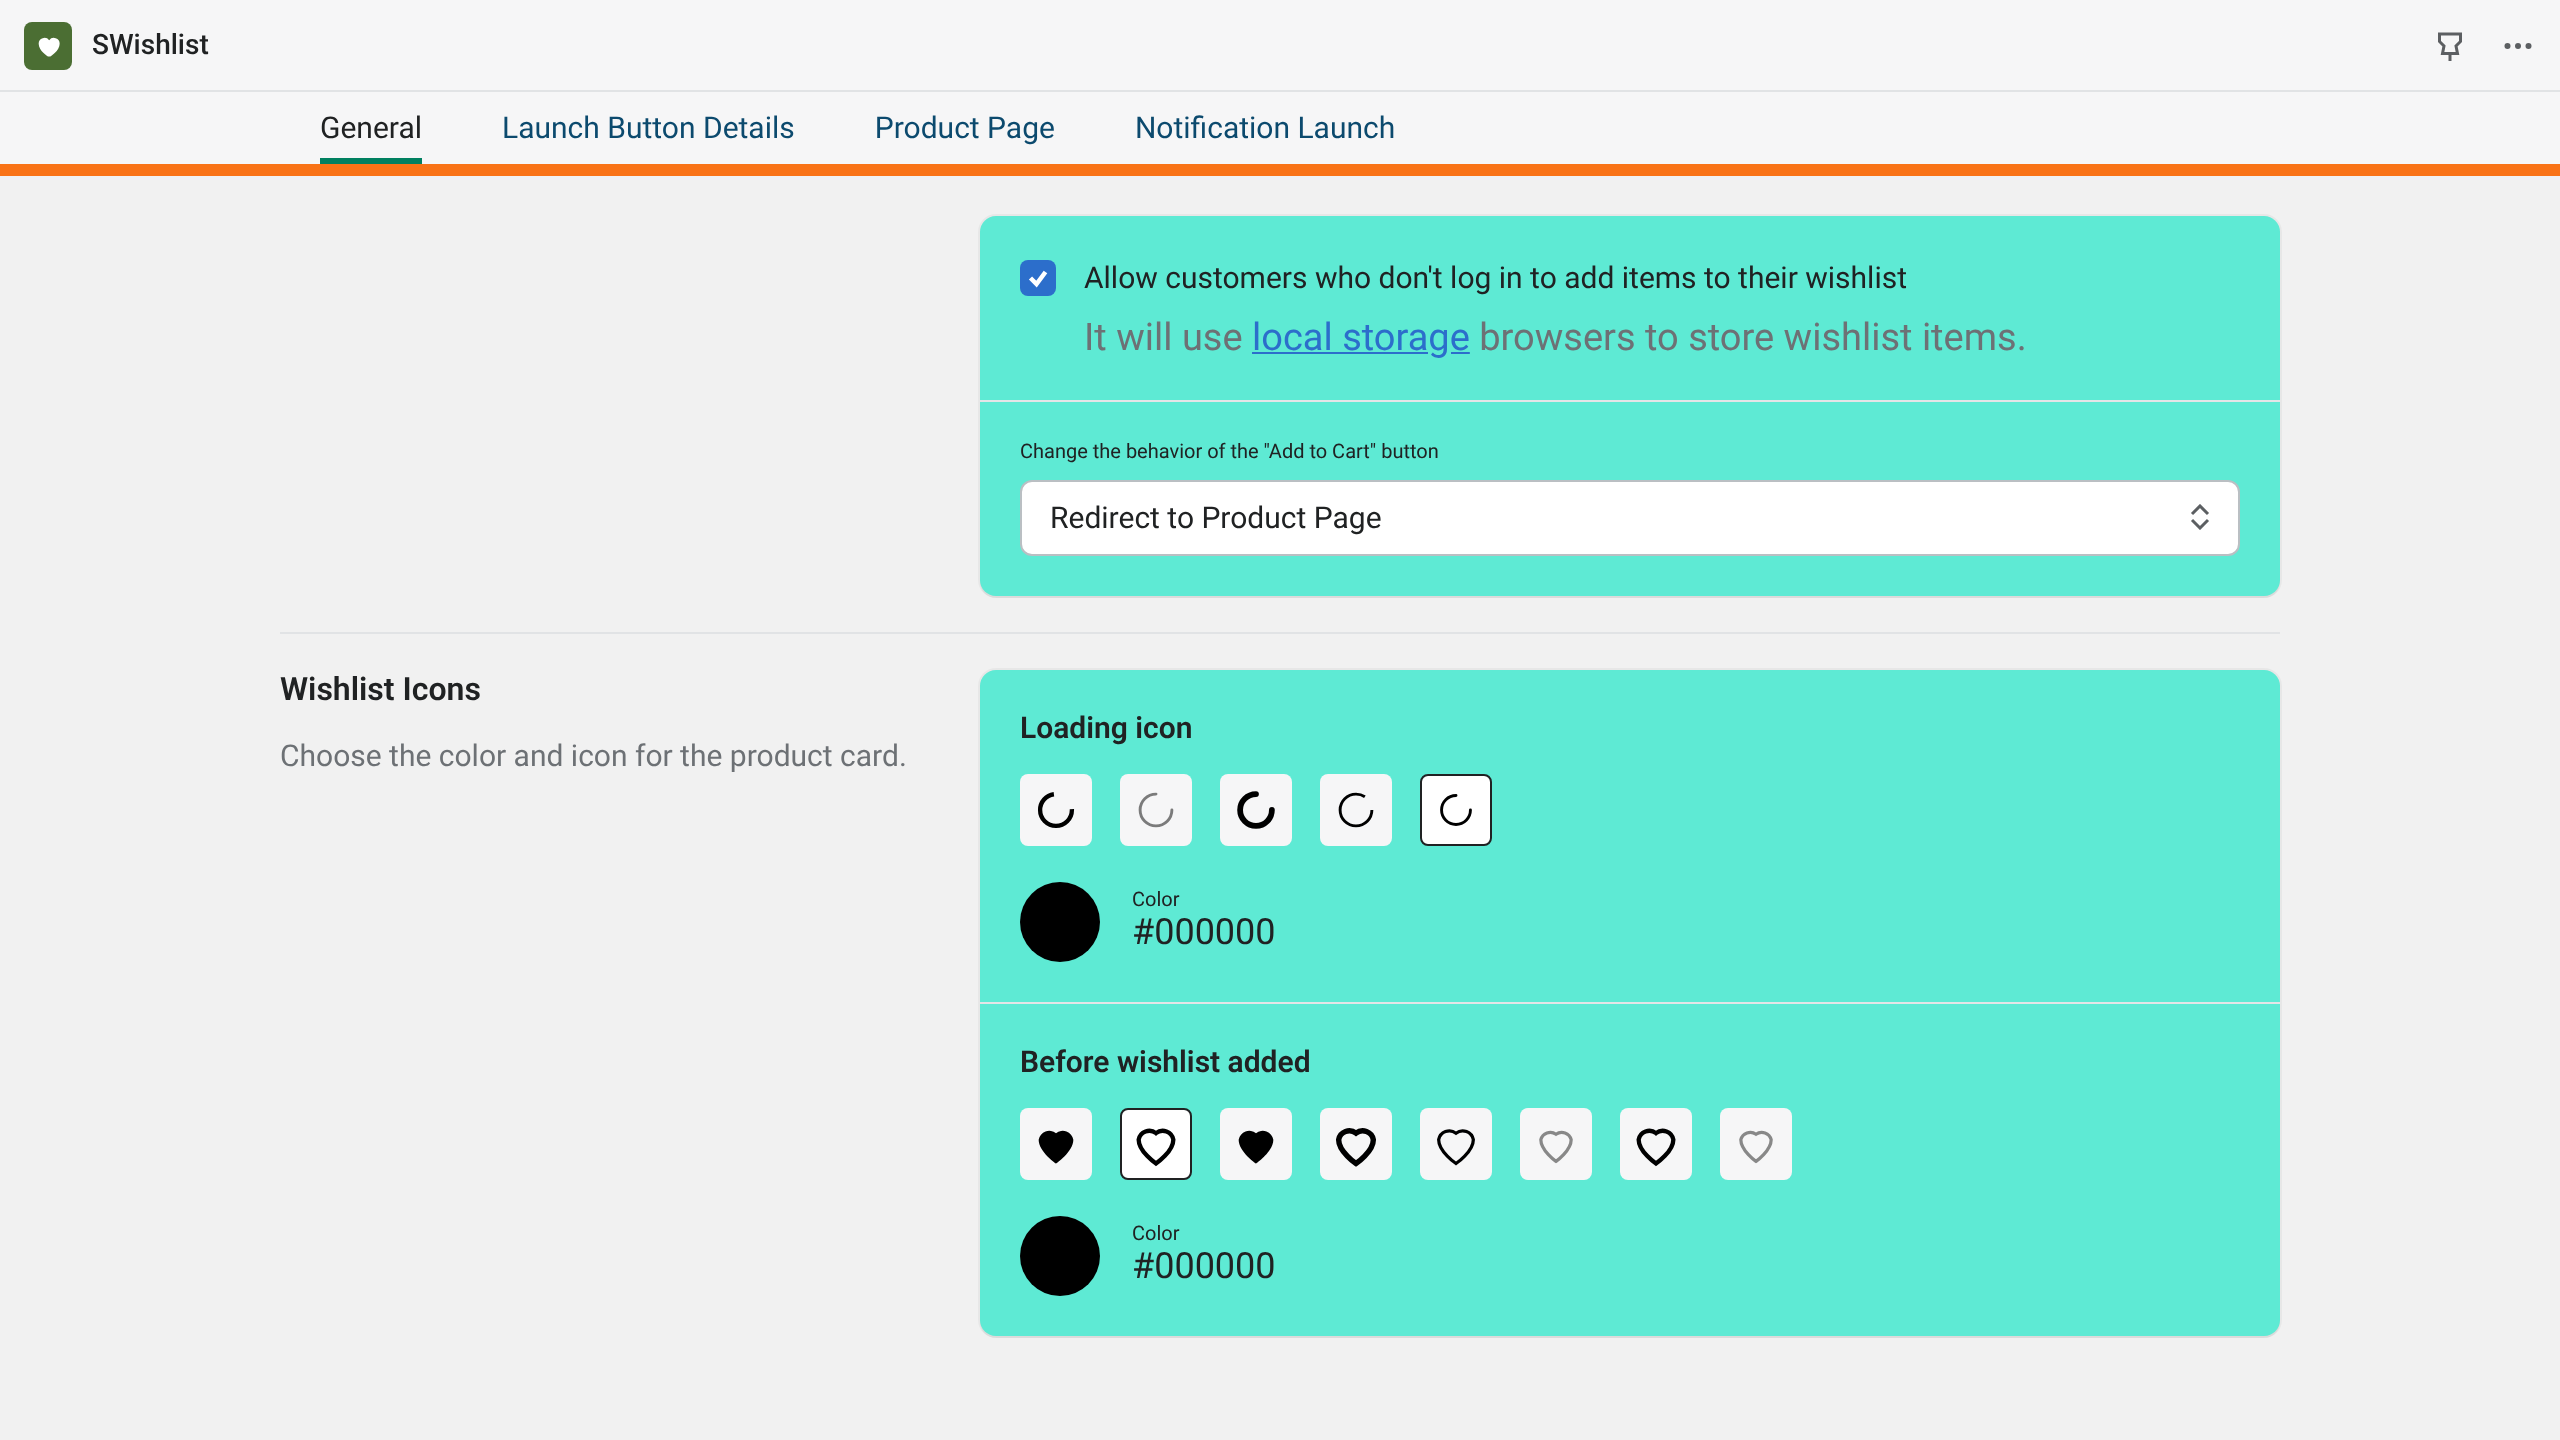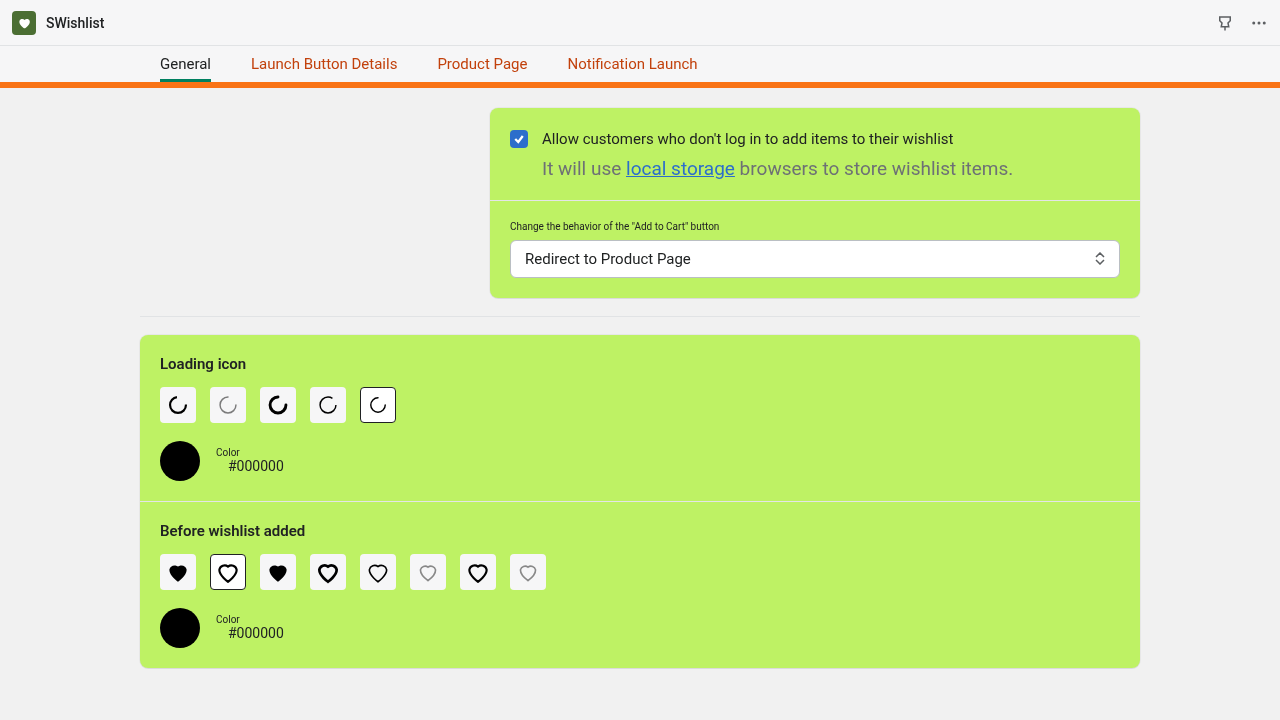--- a/index.html
+++ b/index.html
@@ -26,34 +26,34 @@
   }
   .app-icon svg { width:14px; height:14px; fill:#fff; }
   .app-title { font-size: 14px; font-weight: 500; color:#202223; }
   .topbar-right { display:flex; align-items:center; gap:16px; color:#5c5f62; }
   .topbar-right .iconbtn { cursor:pointer; display:flex; }
   .tabrow {
     display:flex; gap:40px; padding: 0 160px; background:#f6f6f7; border-bottom:6px solid #f97316;
     height:42px; align-items:center;
   }
   .tab {
-    font-size:15px; color:#c2410c; cursor:pointer; height:100%; display:flex; align-items:center;
+    font-size:15px; color:#0c4a6e; cursor:pointer; height:100%; display:flex; align-items:center;
     border-bottom:3px solid transparent; box-sizing:border-box; padding-top:3px;
   }
   .tab.active { color:#202223; border-bottom-color:#008060; }
   .page {
     max-width: 1000px; margin: 0 auto; padding: 20px 0 40px 0;
   }
   .section-row { display:flex; gap:20px; padding: 0 0 18px 0; margin-bottom:0;}
   .section-left { width: 330px; padding-left: 0px; }
   .section-left h2 { font-size:16px; margin:0 0 14px 0; font-weight:600; color:#202223; }
   .section-left p { font-size:15px; color:#6d7175; margin:0; line-height:1.45; }
   .section-right { flex:1; }
   .card {
-    background:#bef264; border-radius:8px; box-shadow: 0 1px 0 rgba(0,0,0,.05), 0 0 0 1px rgba(0,0,0,.04);
+    background:#5eead4; border-radius:8px; box-shadow: 0 1px 0 rgba(0,0,0,.05), 0 0 0 1px rgba(0,0,0,.04);
   }
   .card-section { padding:20px 20px; }
   .card-section + .card-section { border-top:1px solid #e4e5e7; }
   .checkbox-row { display:flex; gap:14px; align-items:flex-start; }
   .checkbox {
     width:18px; height:18px; background:#2c6ecb; border-radius:4px; flex-shrink:0;
     display:flex; align-items:center; justify-content:center; margin-top:2px;
   }
   .checkbox svg { width:12px; height:12px; stroke:#fff; stroke-width:3; fill:none; }
   .checkbox-text .primary { font-size:15px; color:#202223; line-height:1.5; }
@@ -70,21 +70,21 @@
   .icon-grid { display:flex; gap:14px; margin-bottom:18px; flex-wrap:wrap;}
   .icon-tile {
     width:36px; height:36px; background:#f6f6f7; border-radius:4px; display:flex;
     align-items:center; justify-content:center; cursor:pointer; border:1px solid transparent;
   }
   .icon-tile.selected { background:#fff; border:1px solid #202223; }
   .icon-tile svg { width:26px; height:26px; }
   .color-row { display:flex; gap:16px; align-items:center; }
   .swatch { width:40px; height:40px; border-radius:50%; background:#000; flex-shrink:0; cursor:pointer; }
   .color-text .lbl { font-size:10px; color:#202223; }
-  .color-text .val { font-size:14px; color:#202223;margin-left:12px; }
+  .color-text .val { font-size:18px; color:#202223; }
   .subheading { font-size:15px; font-weight:600; margin:0 0 14px 0; color:#202223; }
 </style>
 </head>
 <body>
 
 <header class="topbar">
   <div class="topbar-left">
     <div class="app-icon">
       <svg viewBox="0 0 24 24">
           <path d="M12 21s-8-5-8-11a5 5 0 0 1 9-3 5 5 0 0 1 9 3c0 6-8 11-8 11z"></path>
@@ -150,20 +150,24 @@
             </span>
           </div>
         </div>
       </div>
     </div>
   </div>
 
   <div class="divider"></div>
 
   <div class="section-row">
+    <div class="section-left">
+      <h2>Wishlist Icons</h2>
+      <p>Choose the color and icon for the product card.</p>
+    </div>
     <div class="section-right">
       <div class="card">
 
         <div class="card-section">
           <h3 class="subheading">Loading icon</h3>
           <div class="icon-grid">
             <div class="icon-tile">
               <svg viewBox="0 0 36 36">
                   <circle cx="18" cy="18" r="11" fill="none" stroke="#000" stroke-width="3" stroke-dasharray="50 18"></circle>
                 </svg>

